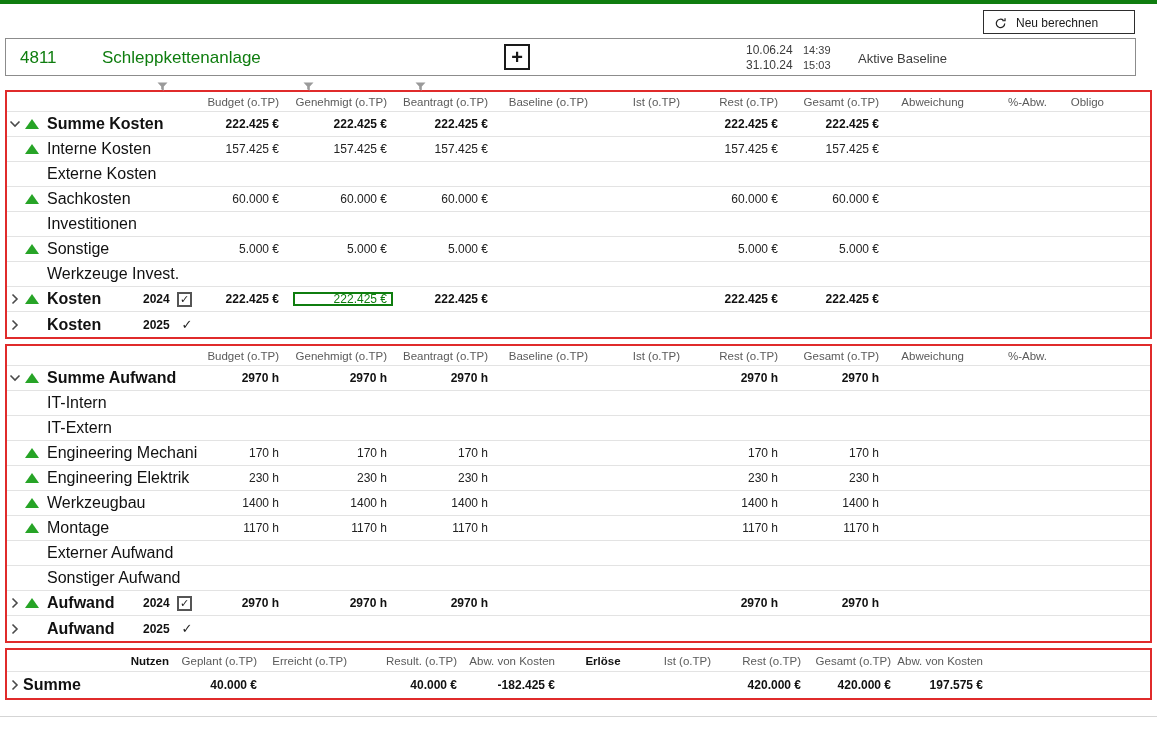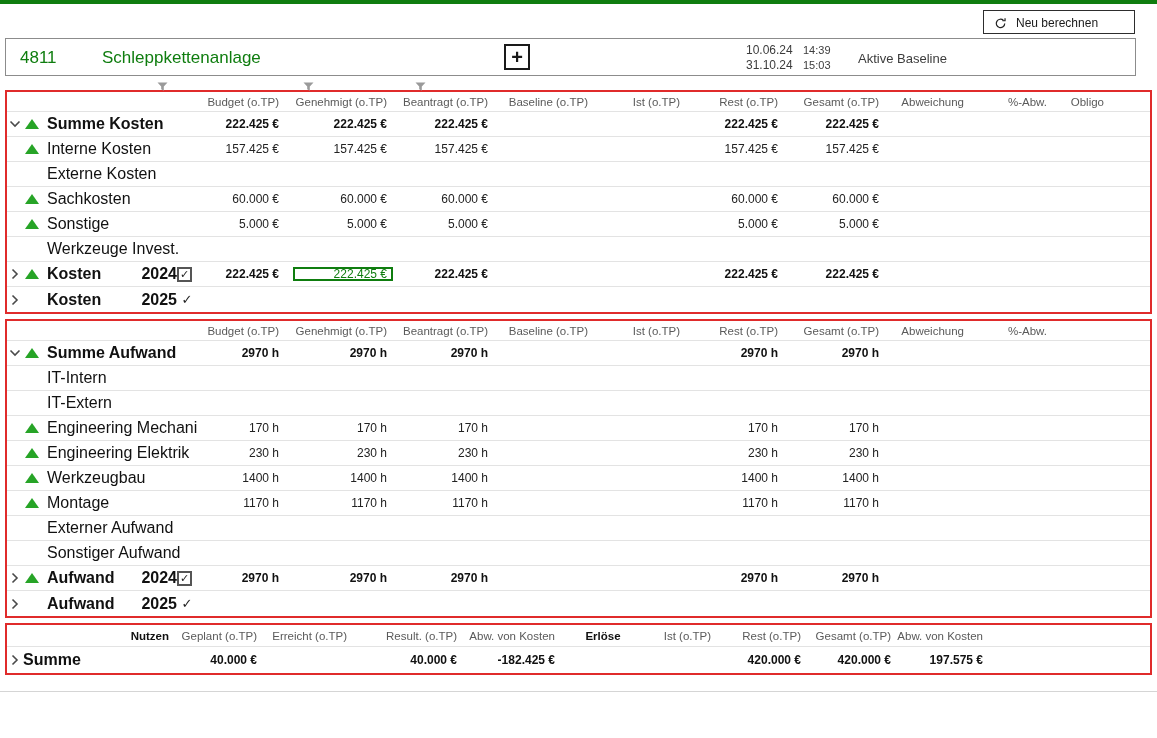--- a/index.html
+++ b/index.html
@@ -65,21 +65,21 @@
   .hdr-cell { font-size: 11.5px; color: #5a5a5a; font-weight: normal; }
   .hdr-bold { color: #111; font-weight: bold; }
   .hdr-left { text-align: center; padding-left: 20px; }
   .row.bold .cell { font-weight: bold; color: #111; }
 
   .label-cell { display: flex; align-items: center; text-align: left; padding-right: 0; }
   .chev { width: 16px; flex: 0 0 16px; display: flex; justify-content: center; align-items: center; cursor: pointer; }
   .tri-slot { width: 18px; flex: 0 0 18px; margin-right: 6px; display: flex; justify-content: center; align-items: center; }
   .triangle { width: 0; height: 0; border-left: 7px solid transparent; border-right: 7px solid transparent; border-bottom: 10px solid var(--tri); }
   .lbl { flex: 1; min-width: 0; font-size: 16px; color: #111; }
-  .year { flex: 0 0 34px; font-size: 16px; font-weight: bold; color: #111; }
+  .year { flex: 0 0 34px; font-size: 12px; font-weight: bold; color: #111; }
   .chk { flex: 0 0 20px; display: flex; align-items: center; justify-content: center; font-size: 13px; font-weight: bold; color: #222; cursor: pointer; }
   .chk.boxed { flex: 0 0 15px; width: 15px; height: 15px; border: 2px solid #555; font-size: 11px; margin-right: 5px; }
 
   .cell.sel { box-shadow: inset 0 0 0 2px var(--green); color: var(--green) !important; font-weight: normal !important; }
 
   .bottom-rule { margin-top: 16px; border-top: 1px solid #d5d5d5; }
 </style>
 </head>
 <body>
 
@@ -224,20 +224,38 @@
         <div class="cell num"></div>
         <div class="cell num">60.000 €</div>
         <div class="cell num">60.000 €</div>
         <div class="cell num"></div>
         <div class="cell num"></div>
         <div class="cell num"></div>
       </div>
       <div class="row cols-a">
         <div class="cell label-cell">
           <span class="chev"></span>
+          <span class="tri-slot"></span>
+          <span class="lbl">Investitionen</span>
+        </div>
+        <div class="cell num"></div>
+        <div class="cell num"></div>
+        <div class="cell num"></div>
+        <div class="cell num"></div>
+        <div class="cell num"></div>
+        <div class="cell num"></div>
+        <div class="cell num"></div>
+        <div class="cell num"></div>
+        <div class="cell num"></div>
+        <div class="cell num"></div>
+        <div class="cell num"></div>
+      </div>
+      <div class="row cols-a">
+        <div class="cell label-cell">
+          <span class="chev"></span>
           <span class="tri-slot">
             <span class="triangle"></span>
           </span>
           <span class="lbl">Sonstige</span>
         </div>
         <div class="cell num">5.000 €</div>
         <div class="cell num">5.000 €</div>
         <div class="cell num">5.000 €</div>
         <div class="cell num"></div>
         <div class="cell num"></div>

